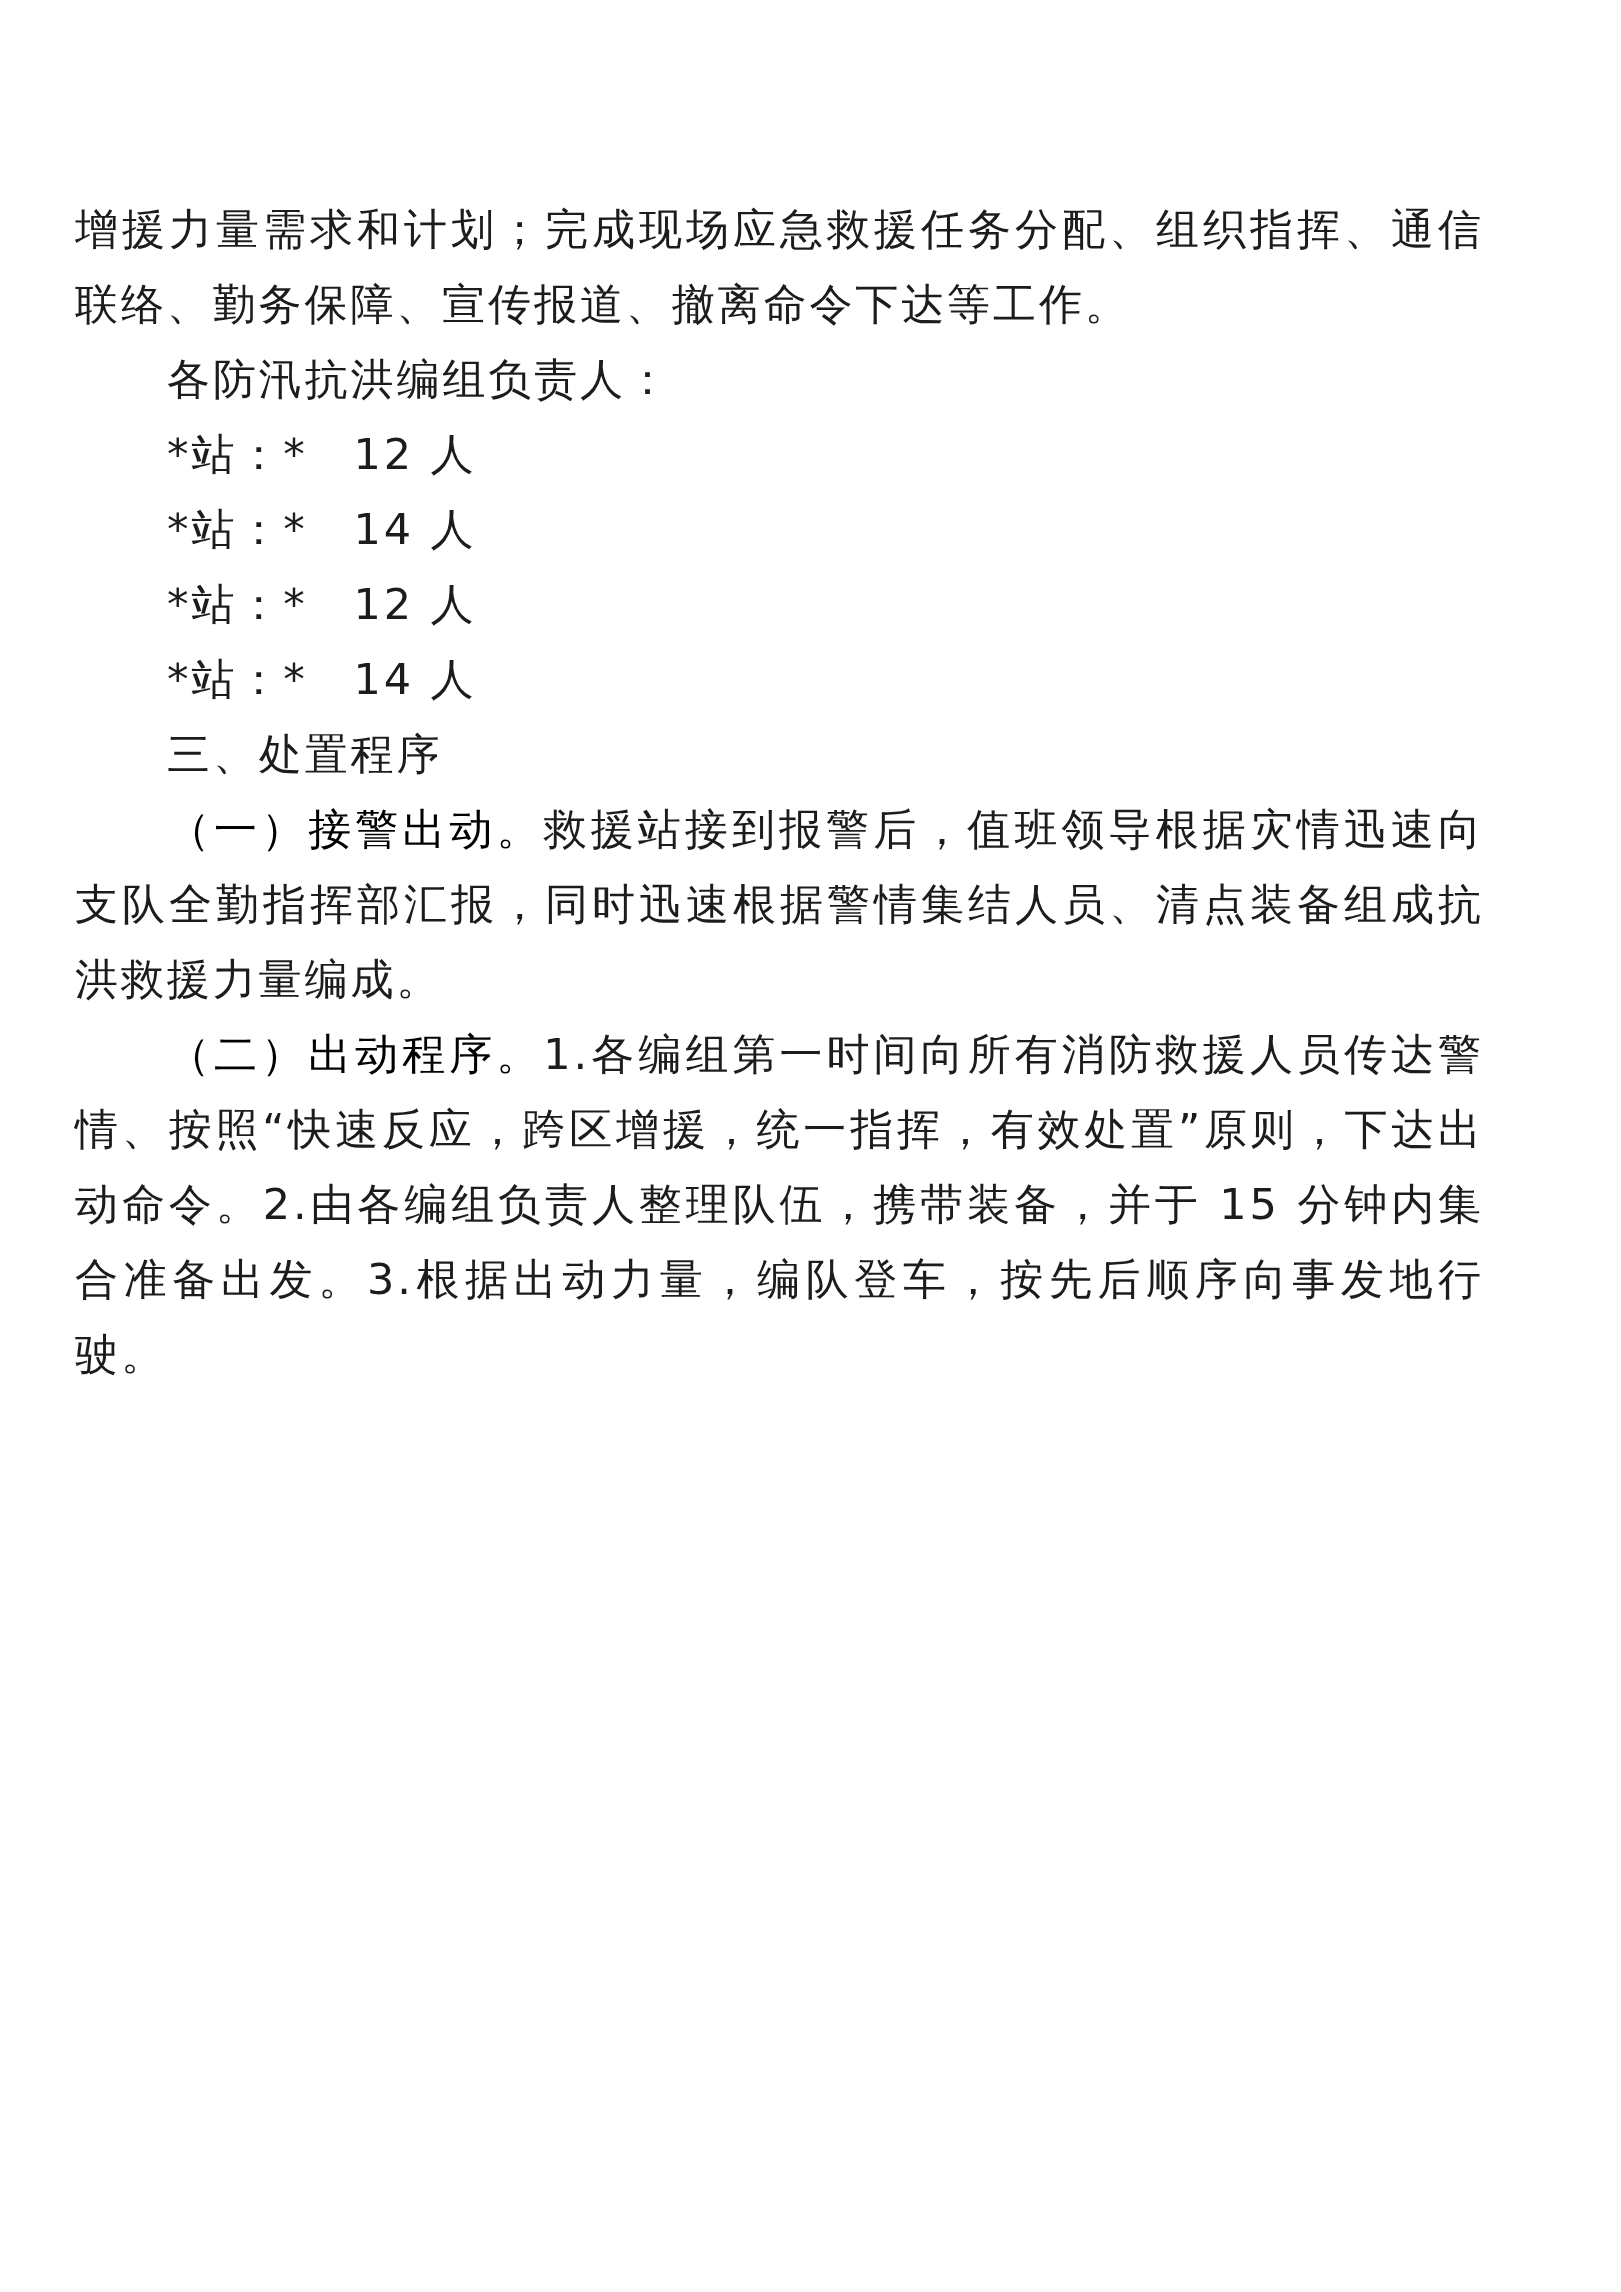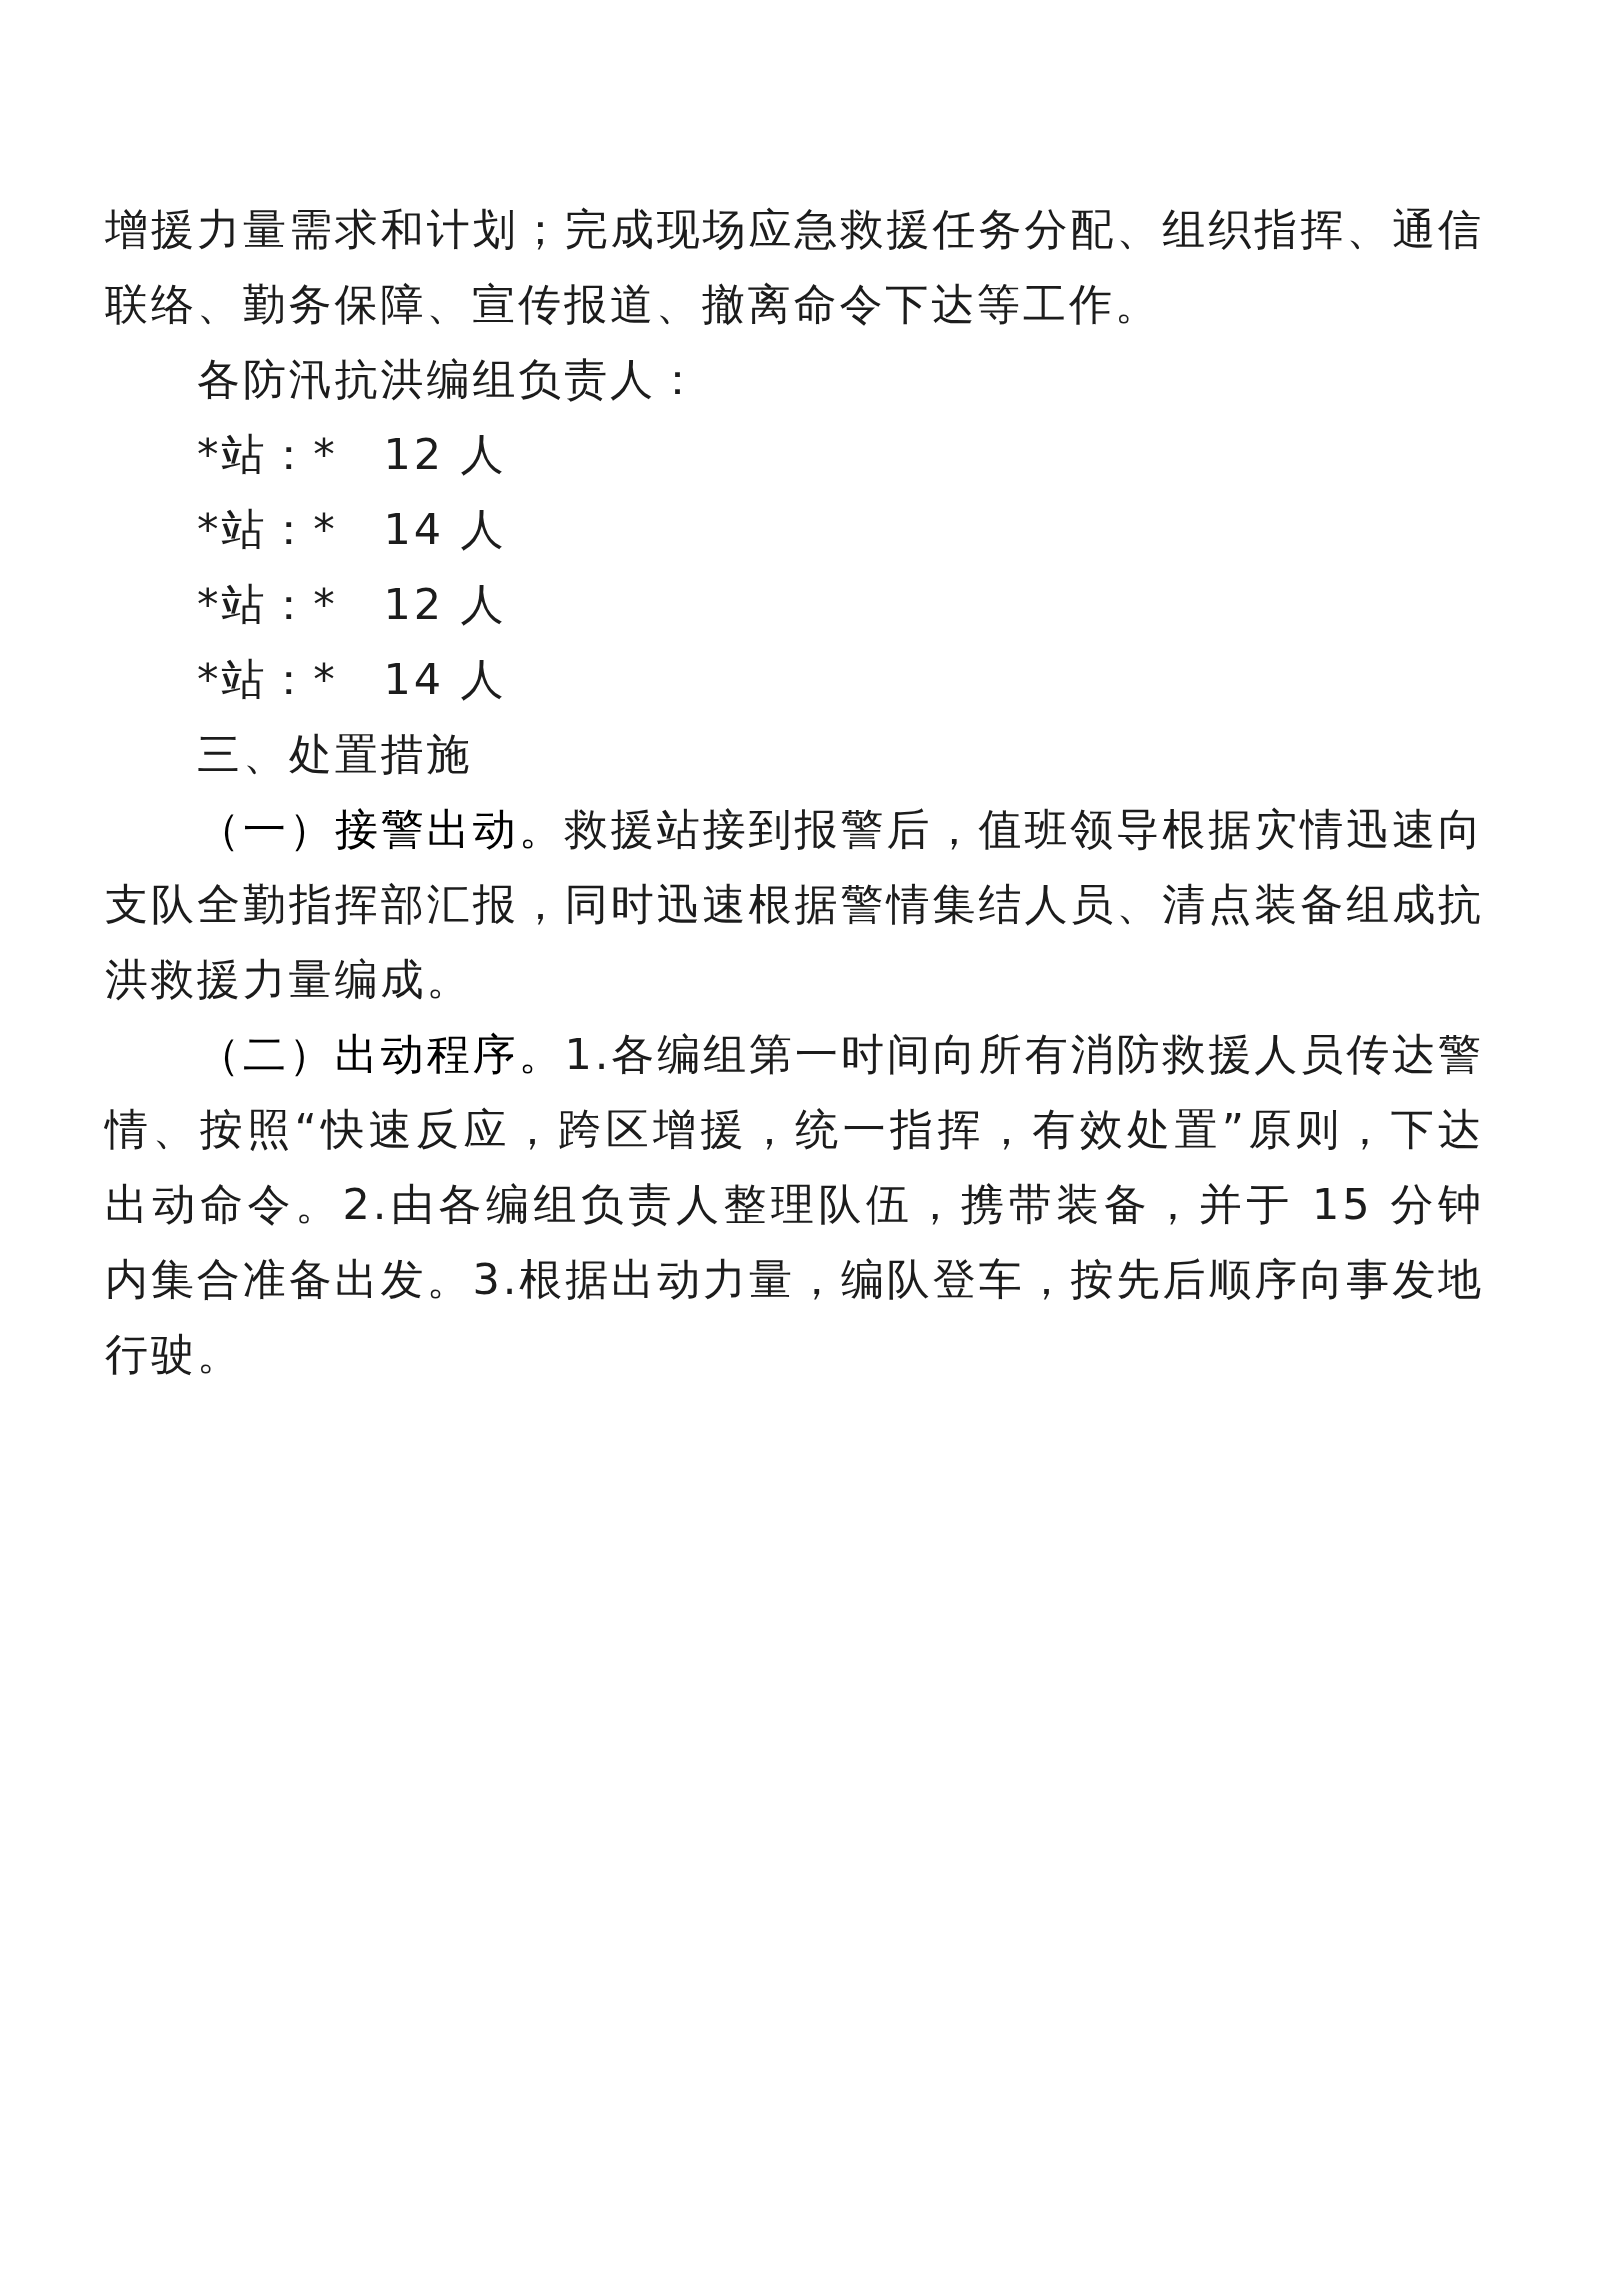--- a/index.html
+++ b/index.html
@@ -7,21 +7,21 @@
     padding: 0;
     background: #ffffff;
   }
   .page {
     position: relative;
     width: 1621px;
     height: 2096px;
     margin: 0 auto;
     background: #ffffff;
     box-sizing: border-box;
-    padding: 192px 137px 0 105px;
+    padding: 192px 137px 0 75px;
     overflow: hidden;
     font-family: "DejaVu Sans", "Liberation Sans", sans-serif;
     color: #1c1c1c;
   }
   .para {
     margin: 0;
     font-size: 43px;
     line-height: 75px;
     text-align: justify;
     text-justify: inter-ideograph;
@@ -43,18 +43,18 @@
 <body>
 
 <div class="page">
   <div>
       <p class="para"><span class="seg">增援力量需求和计划；完成现场应急救援任务分配、组织指挥、通信联络、勤务保障、宣传报道、撤离命令下达等工作。</span></p>
       <p class="para indent"><span class="seg">各防汛抗洪编组负责人：</span></p>
       <p class="para indent"><span class="seg">*站：*　12 人</span></p>
       <p class="para indent"><span class="seg">*站：*　14 人</span></p>
       <p class="para indent"><span class="seg">*站：*　12 人</span></p>
       <p class="para indent"><span class="seg">*站：*　14 人</span></p>
-      <p class="para indent"><span class="seg">三、处置措施</span></p>
+      <p class="para indent"><span class="seg">三、处置程序</span></p>
       <p class="para indent"><span class="seg bold">（一）接警出动。</span><span class="seg">救援站接到报警后，值班领导根据灾情迅速向支队全勤指挥部汇报，同时迅速根据警情集结人员、清点装备组成抗洪救援力量编成。</span></p>
       <p class="para indent"><span class="seg bold">（二）出动程序。</span><span class="seg">1.各编组第一时间向所有消防救援人员传达警情、按照“快速反应，跨区增援，统一指挥，有效处置”原则，下达出动命令。2.由各编组负责人整理队伍，携带装备，并于 15 分钟内集合准备出发。3.根据出动力量，编队登车，按先后顺序向事发地行驶。</span></p>
     </div>
 </div>
 
 
 </body></html>

